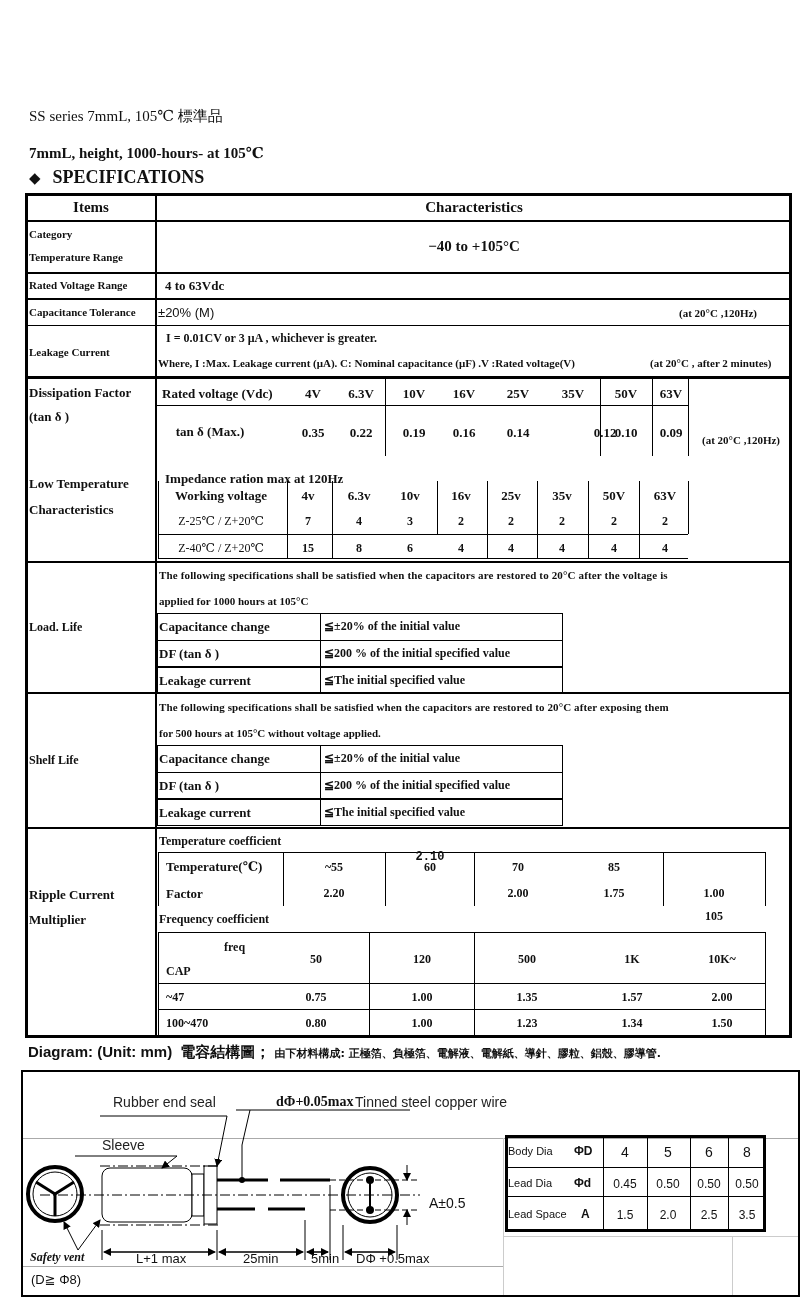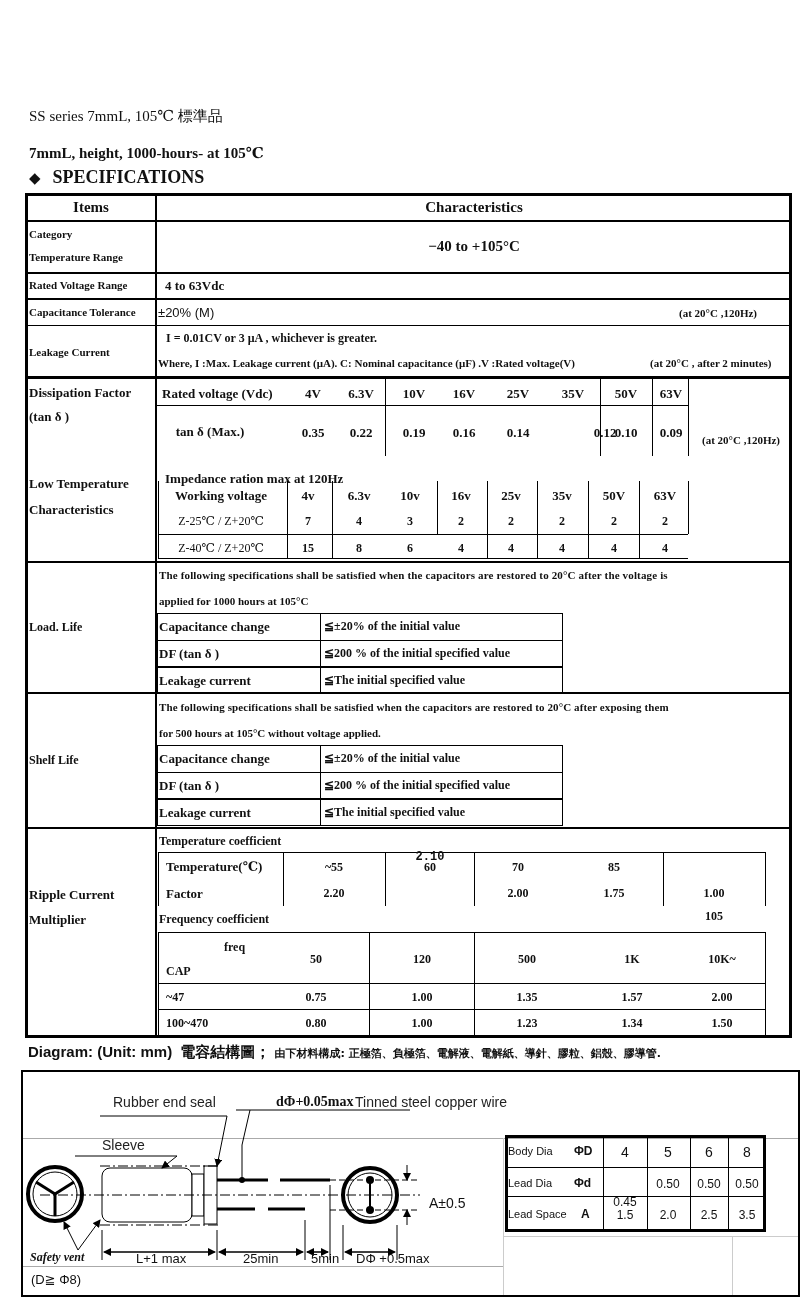--- a/index.html
+++ b/index.html
@@ -334,21 +334,21 @@
     <div class="vline" style="left:728px;top:1135px;width:1px;height:97px;"></div>
     <div id="dim-cells">
         <div class="cell sans" style="left:508px;top:1145px;font-size:11px;"><span>Body Dia</span></div>
         <div class="cell sans" style="left:574px;top:1144px;font-size:12px;font-weight:bold;">ΦD</div>
         <div class="cc sans" style="left:625px;top:1144px;font-size:14px;">4</div>
         <div class="cc sans" style="left:668px;top:1144px;font-size:14px;">5</div>
         <div class="cc sans" style="left:709px;top:1144px;font-size:14px;">6</div>
         <div class="cc sans" style="left:747px;top:1144px;font-size:14px;">8</div>
         <div class="cell sans" style="left:508px;top:1177px;font-size:11px;"><span>Lead Dia</span></div>
         <div class="cell sans" style="left:574px;top:1176px;font-size:12px;font-weight:bold;">Φd</div>
-        <div class="cc sans" style="left:625px;top:1177px;font-size:12px;margin-top:18px;">0.45</div>
+        <div class="cc sans" style="left:625px;top:1177px;font-size:12px;">0.45</div>
         <div class="cc sans" style="left:668px;top:1177px;font-size:12px;">0.50</div>
         <div class="cc sans" style="left:709px;top:1177px;font-size:12px;">0.50</div>
         <div class="cc sans" style="left:747px;top:1177px;font-size:12px;">0.50</div>
         <div class="cell sans" style="left:508px;top:1208px;font-size:11px;"><span>Lead Space</span></div>
         <div class="cell sans" style="left:581px;top:1207px;font-size:12px;font-weight:bold;">A</div>
         <div class="cc sans" style="left:625px;top:1208px;font-size:12px;">1.5</div>
         <div class="cc sans" style="left:668px;top:1208px;font-size:12px;">2.0</div>
         <div class="cc sans" style="left:709px;top:1208px;font-size:12px;">2.5</div>
         <div class="cc sans" style="left:747px;top:1208px;font-size:12px;">3.5</div>
       </div>

